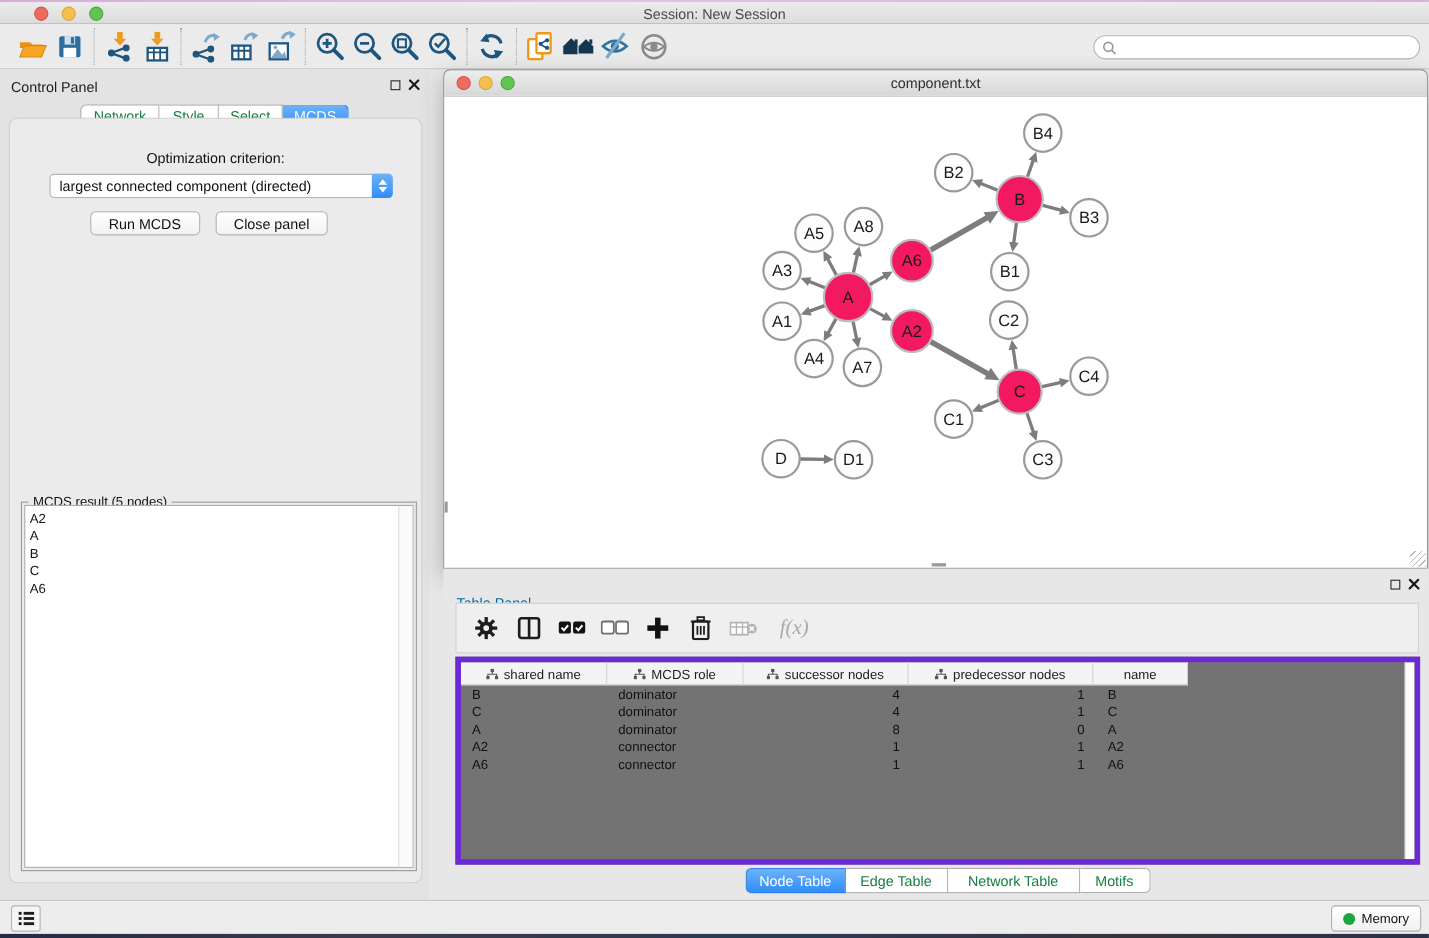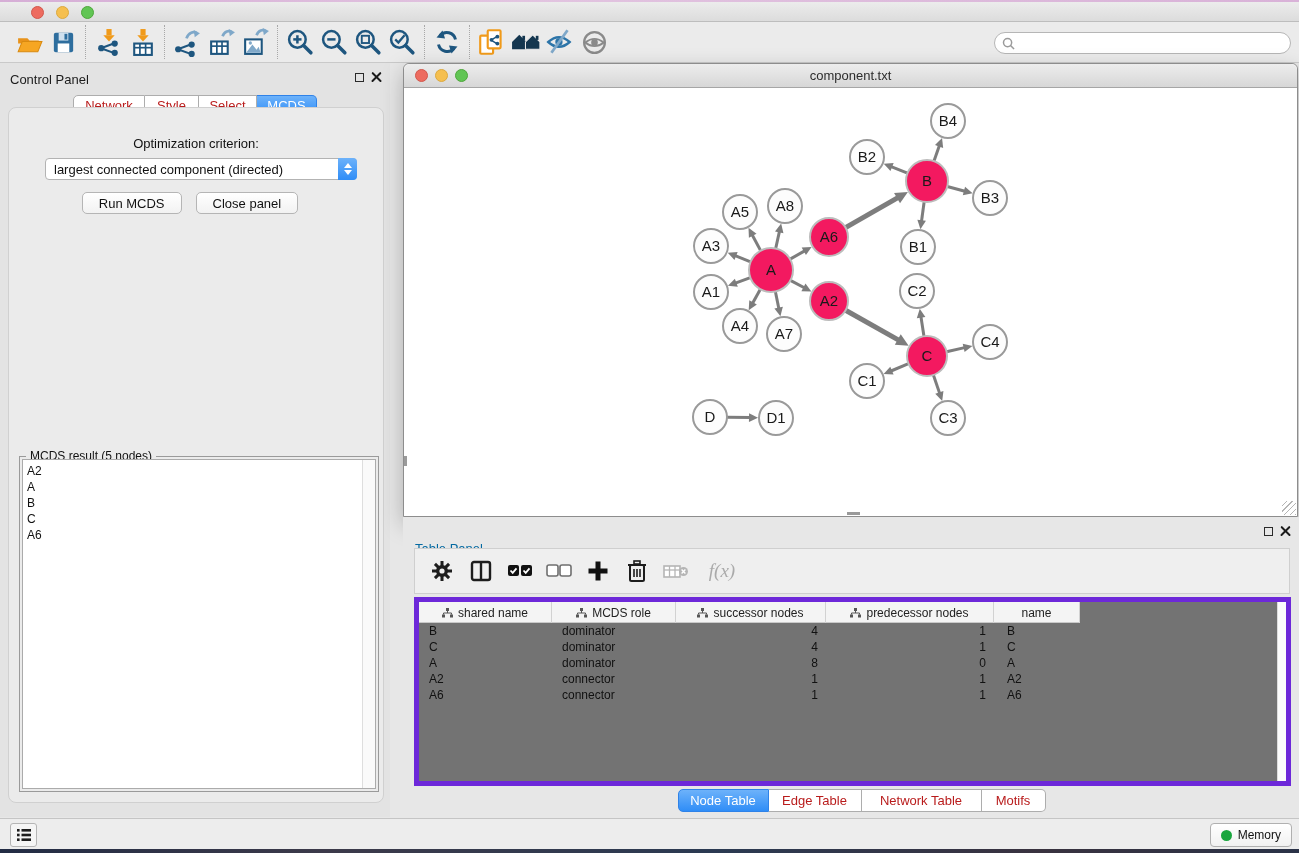--- a/index.html
+++ b/index.html
@@ -34,21 +34,21 @@
   .cp-title { position:absolute; left:10px; top:9px; font-size:13px; color:#1c1c1c; }
   .win-btns { position:absolute; right:8px; top:9px; display:flex; gap:7px; align-items:center; }
   .float-ic { width:9px; height:9px; border:1.6px solid #2a2a2a; }
   .close-ic { width:11px; height:11px; position:relative; }
   .close-ic:before,.close-ic:after { content:""; position:absolute; left:-1px; top:4px; width:13px; height:2.4px;
      background:#1b1b1b; border-radius:1px; }
   .close-ic:before { transform:rotate(45deg);} .close-ic:after { transform:rotate(-45deg);}
 
   .cp-tabs { position:absolute; top:32px; left:0; right:0; display:flex; justify-content:center; }
   .seg { height:21px; font-size:13px; display:flex; align-items:center; justify-content:center;
-     background:#fff; border:1px solid #adadad; border-left:none; color:#b91c1c; cursor:default; }
+     background:#fff; border:1px solid #adadad; border-left:none; color:#15803d; cursor:default; }
   .seg.first { border-left:1px solid #adadad; border-radius:5px 0 0 5px; }
   .seg.last  { border-radius:0 5px 5px 0; }
   .seg.active { background:linear-gradient(#6db2fa,#2f8df7); border-color:#2f82e8; color:#fff; }
 
   .cp-body { position:absolute; left:8px; right:6px; top:44px; bottom:14px;
      background:#ebebeb; border:1px solid #d0d0d0; border-radius:8px; }
   .opt-label { position:absolute; top:28px; left:0; right:0; text-align:center; font-size:13px; color:#111; }
   .dropdown { position:absolute; top:50px; left:36px; width:312px; height:22px; background:#fff;
      border:1px solid #b3b3b3; border-radius:4px; display:flex; align-items:center; }
   .dropdown .dd-text { font-size:13px; color:#111; padding-left:8px; flex:1; white-space:nowrap; overflow:hidden; }
@@ -120,20 +120,21 @@
 <body>
 
 <div class="screen">
 
   <div class="desktop-top-strip"></div>
 
   <div class="main-titlebar">
     <div class="traffic t-red" style="left:31px"></div>
     <div class="traffic t-yellow" style="left:56px"></div>
     <div class="traffic t-green" style="left:81px"></div>
+    <div class="main-title">Session: New Session</div>
   </div>
 
   <div class="toolbar">
     <div class="tbtn">
       <svg width="29" height="29" viewBox="0 0 28 28">
         <path d="M3 10 h9 l2 2 h9 v3 H3 z" fill="#e8921a"></path>
         <path d="M3 23 L7 13 H26 L22 23 Z" fill="#f6a623" stroke="#d98a10" stroke-width="1"></path>
       </svg>
     </div>
     <div class="tbtn">

